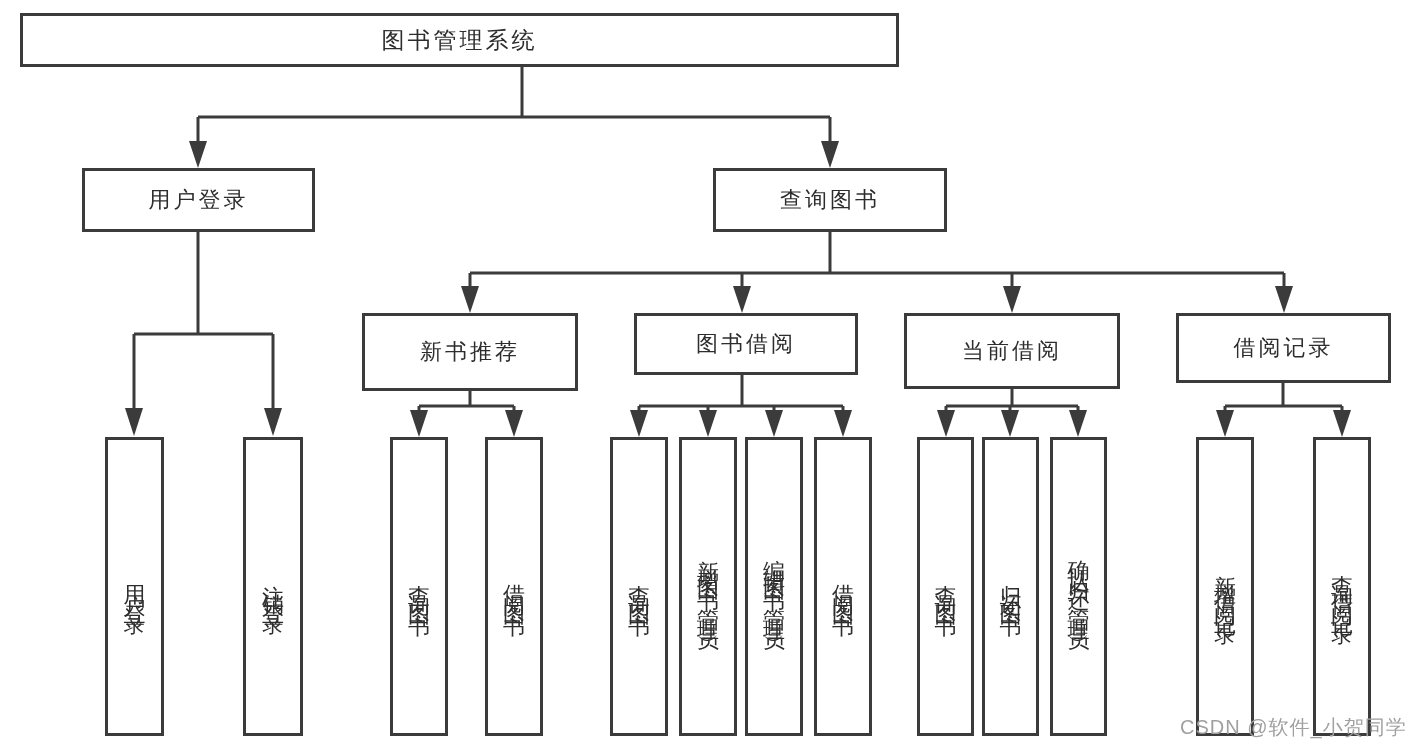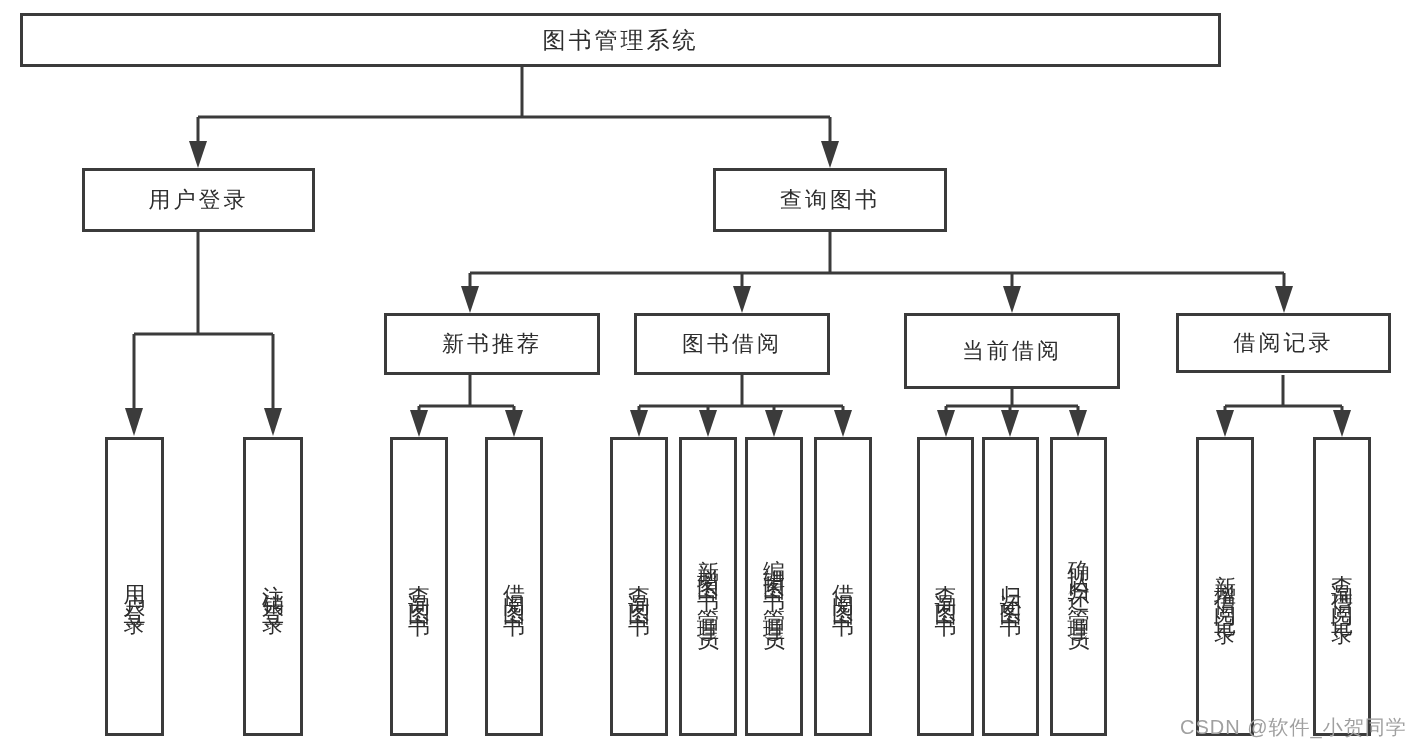--- a/index.html
+++ b/index.html
@@ -115,41 +115,41 @@
     <g>
       <line x1="1283" y1="375" x2="1283" y2="406"></line>
       <line x1="1225" y1="406" x2="1342" y2="406"></line>
       <line x1="1225" y1="406" x2="1225" y2="412"></line>
       <polygon points="1216,410 1234,410 1225,437"></polygon>
       <line x1="1342" y1="406" x2="1342" y2="412"></line>
       <polygon points="1333,410 1351,410 1342,437"></polygon>
     </g>
   </svg>
 
-  <div class="node hnode root" style="left:20px;top:13px;width:1201px;height:54px">
+  <div class="node hnode root" style="left:20px;top:13px;width:879px;height:54px">
     <span>图书管理系统</span>
   </div>
 
   <div class="node hnode" style="left:82px;top:168px;width:233px;height:64px">
     <span>用户登录</span>
   </div>
   <div class="node hnode" style="left:713px;top:168px;width:234px;height:64px">
     <span>查询图书</span>
   </div>
 
-  <div class="node hnode" style="left:384px;top:313px;width:216px;height:62px">
+  <div class="node hnode" style="left:362px;top:313px;width:216px;height:78px">
     <span>新书推荐</span>
   </div>
-  <div class="node hnode" style="left:634px;top:313px;width:196px;height:62px">
+  <div class="node hnode" style="left:634px;top:313px;width:224px;height:62px">
     <span>图书借阅</span>
   </div>
   <div class="node hnode" style="left:904px;top:313px;width:216px;height:76px">
     <span>当前借阅</span>
   </div>
-  <div class="node hnode" style="left:1176px;top:313px;width:215px;height:60px">
+  <div class="node hnode" style="left:1176px;top:313px;width:215px;height:70px">
     <span>借阅记录</span>
   </div>
 
   <div class="node" style="left:105px;top:437px;width:59px;height:299px">
     <span class="vtext">用户登录</span>
   </div>
   <div class="node" style="left:243px;top:437px;width:60px;height:299px">
     <span class="vtext">注销登录</span>
   </div>
 

